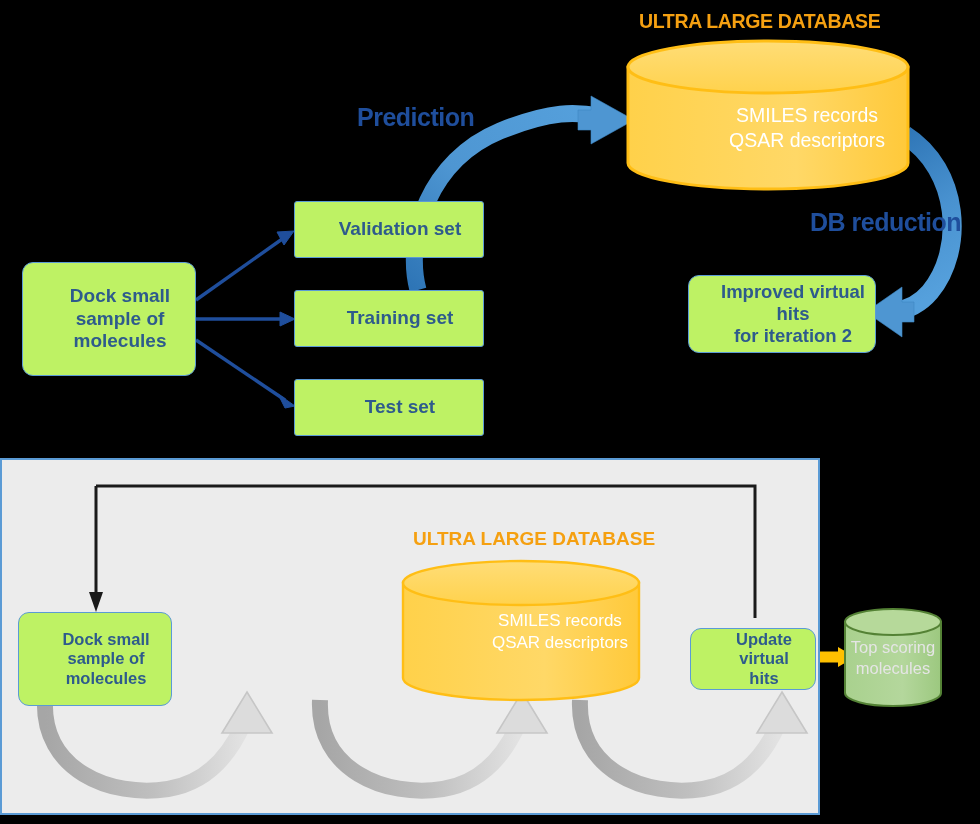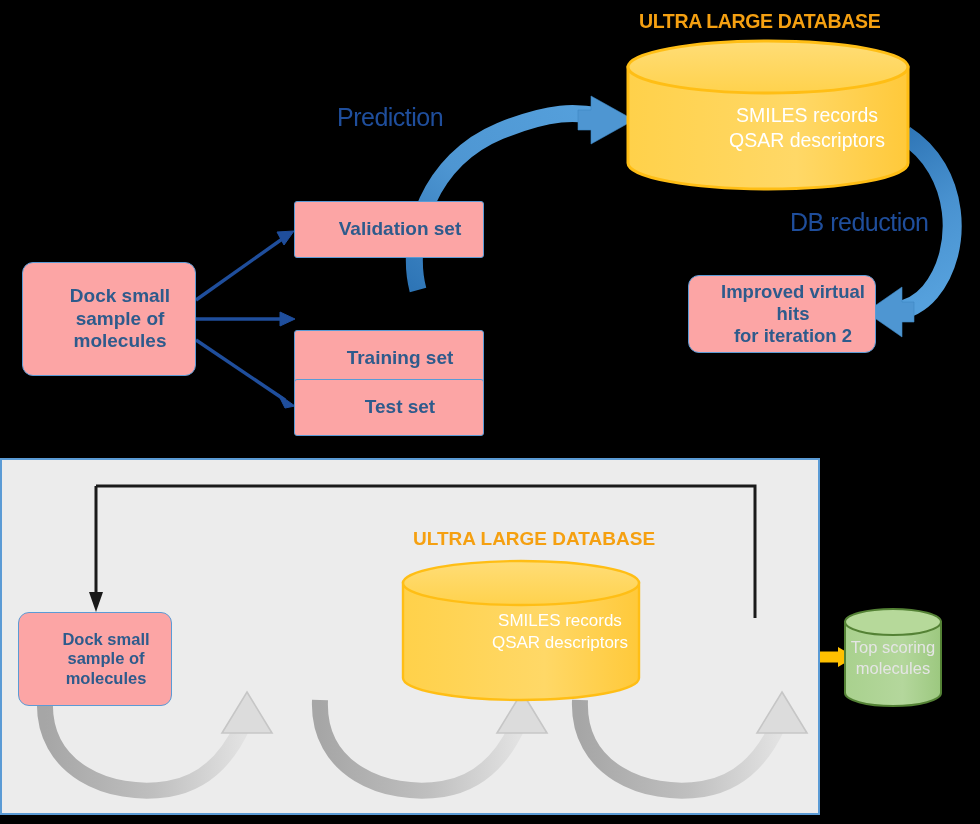--- a/index.html
+++ b/index.html
@@ -5,33 +5,33 @@
   html,body{margin:0;padding:0;background:#000;}
   body{width:980px;height:824px;overflow:hidden;font-family:"Liberation Sans",sans-serif;}
   #stage{position:relative;width:980px;height:820px;background:#000;}
 
   svg.layer{position:absolute;left:0;top:0;width:980px;height:824px;overflow:visible;}
   svg.layer.below{z-index:1;}
 
   .node{position:absolute;z-index:2;box-sizing:border-box;display:flex;align-items:center;
         justify-content:center;text-align:center;line-height:1.18;}
 
-  .bluebox{background:#fca5a5;border:1.6px solid #5B9BD5;color:#2E5B8C;font-weight:bold;padding-left:22px;}
+  .bluebox{background:#bef264;border:1.6px solid #5B9BD5;color:#2E5B8C;font-weight:bold;padding-left:22px;}
   .bluebox.sq{border-radius:3px;}
   .bluebox.rnd{border-radius:11px;}
 
   .dbtitle{position:absolute;z-index:4;color:#F5A011;font-weight:bold;white-space:nowrap;}
   .dbtitle.cond{letter-spacing:-0.4px;transform:scaleX(0.93);transform-origin:left center;}
 
   .cyl-text{position:absolute;z-index:4;text-align:center;line-height:1.3;pointer-events:none;}
   .cyl-text.yellow{color:#FFFFFF;font-weight:normal;margin-left:39px;}
   .cyl-text.green{color:#e5e5e5;font-weight:normal;}
 
-  .flowlabel{position:absolute;z-index:4;color:#1F4E9C;font-weight:normal;white-space:nowrap;
-             letter-spacing:-0.5px;}
+  .flowlabel{position:absolute;z-index:4;color:#1F4E9C;font-weight:bold;white-space:nowrap;
+             letter-spacing:-0.5px;margin-left:20px;}
 
   #panel{position:absolute;left:0;top:458px;width:820px;height:357px;
          background:#ECECEC;border:2px solid #5B9BD5;box-sizing:border-box;z-index:0;}
 </style>
 </head>
 <body>
 
 <div id="stage">
 
   <div id="panel"></div>
@@ -146,21 +146,21 @@
       <div>Dock small</div>
       <div>sample of</div>
       <div>molecules</div>
     </div>
   </div>
 
   <div class="node bluebox sq" style="left:294px;top:201px;width:190px;height:57px;font-size:19px;">
     <span>Validation set</span>
   </div>
 
-  <div class="node bluebox sq" style="left:294px;top:290px;width:190px;height:57px;font-size:19px;margin-top:40px;">
+  <div class="node bluebox sq" style="left:294px;top:290px;width:190px;height:57px;font-size:19px;">
     <span>Training set</span>
   </div>
 
   <div class="node bluebox sq" style="left:294px;top:379px;width:190px;height:57px;font-size:19px;">
     <span>Test set</span>
   </div>
 
   <div class="node bluebox rnd" style="left:688px;top:275px;width:188px;height:78px;font-size:18.5px;">
     <div>
       <div>Improved virtual hits</div>
@@ -177,19 +177,25 @@
 
   <div class="node bluebox rnd" style="left:18px;top:612px;width:154px;height:94px;font-size:16.5px;">
     <div>
       <div>Dock small</div>
       <div>sample of</div>
       <div>molecules</div>
     </div>
   </div>
 
 
+  <div class="node bluebox rnd" style="left:690px;top:628px;width:126px;height:62px;font-size:16.5px;">
+    <div>
+      <div>Update virtual</div>
+      <div>hits</div>
+    </div>
+  </div>
 
   <div class="cyl-text green" style="left:843px;top:637px;width:100px;font-size:16.5px;">
     <div>Top scoring</div>
     <div>molecules</div>
   </div>
 
 </div>
 
 </body></html>

